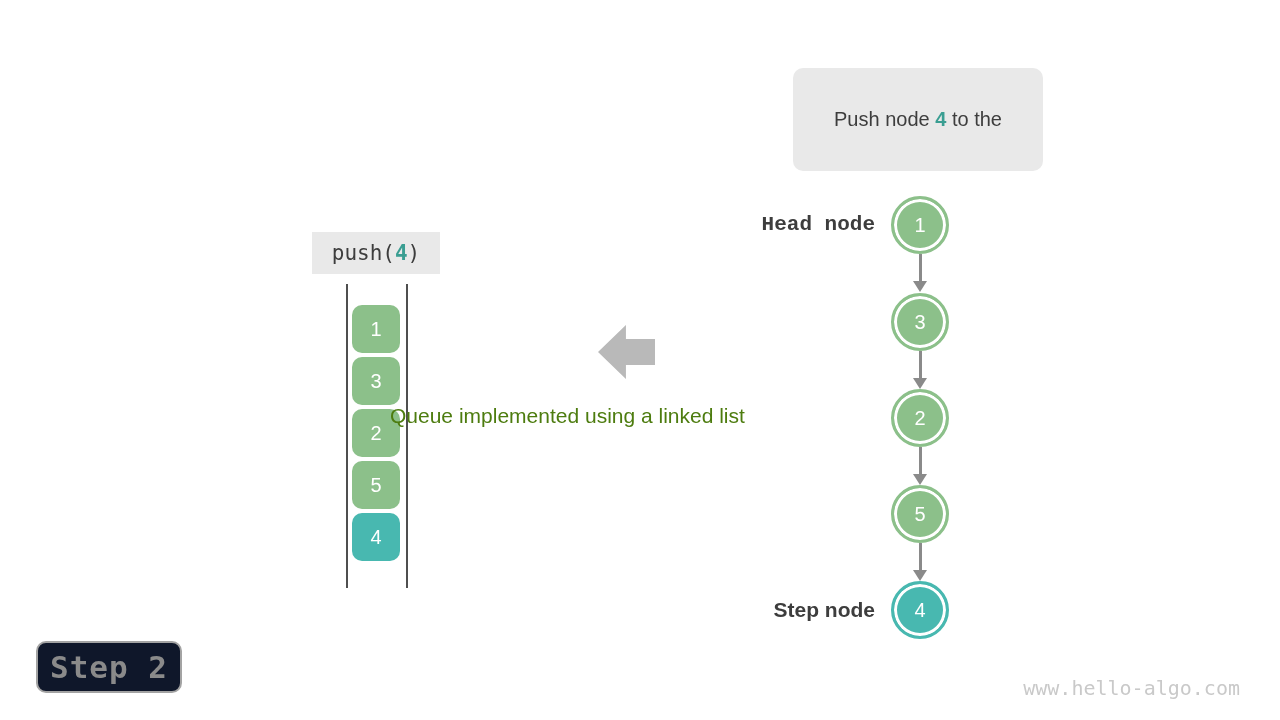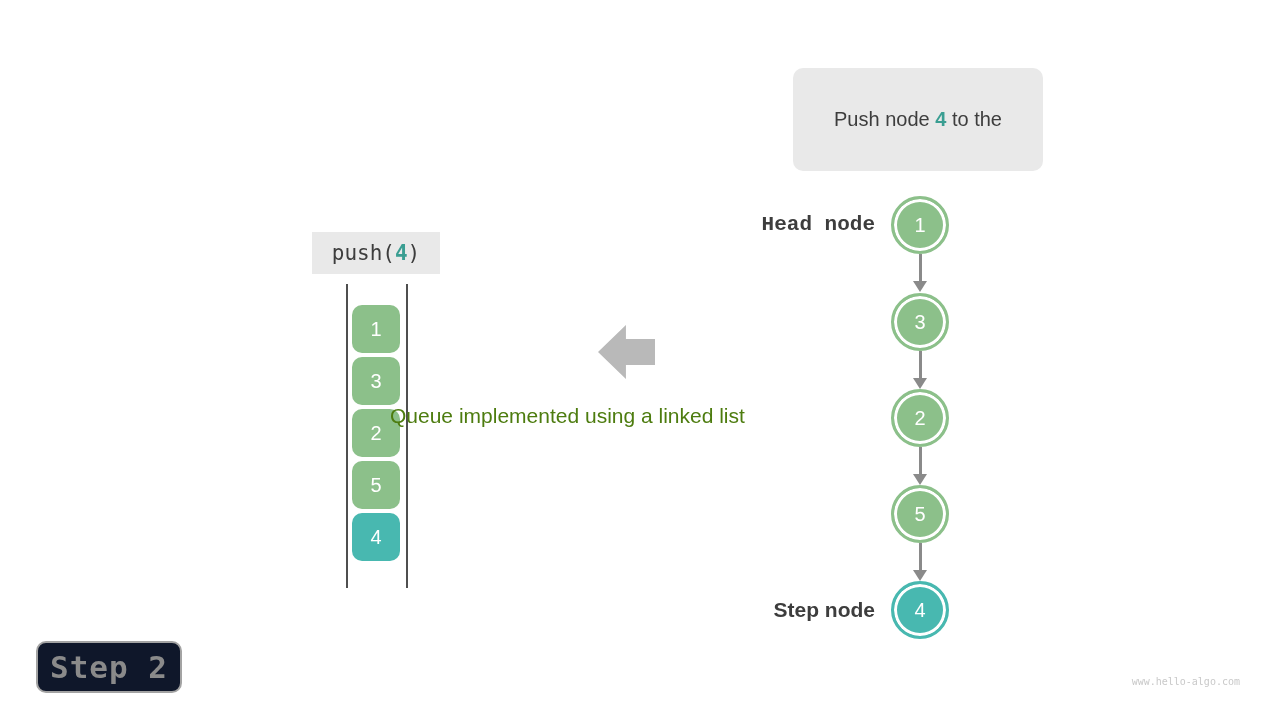--- a/index.html
+++ b/index.html
@@ -70,21 +70,21 @@
   .step-box {
     position:absolute; left:36px; top:641px; width:142px; height:48px;
     border:2px solid #a3a3a3; border-radius:10px; background:#0f172a;
     display:flex; align-items:center; justify-content:center;
     font-family:"DejaVu Sans Mono", monospace; font-weight:bold;
     font-size:31px; color:#8a8a8a; letter-spacing:1px;
   }
   
   .website {
     position:absolute; right:40px; top:676px;
-    font-family:"DejaVu Sans Mono", monospace; font-size:10px; color:#c9c9c9;
+    font-family:"DejaVu Sans Mono", monospace; font-size:20px; color:#c9c9c9;
   }
 </style>
 </head>
 <body>
 
 <div class="tooltip">
   <div>
     <span>Push node </span><span class="hl">4</span><span> to the</span><br>
   </div>
 </div>

